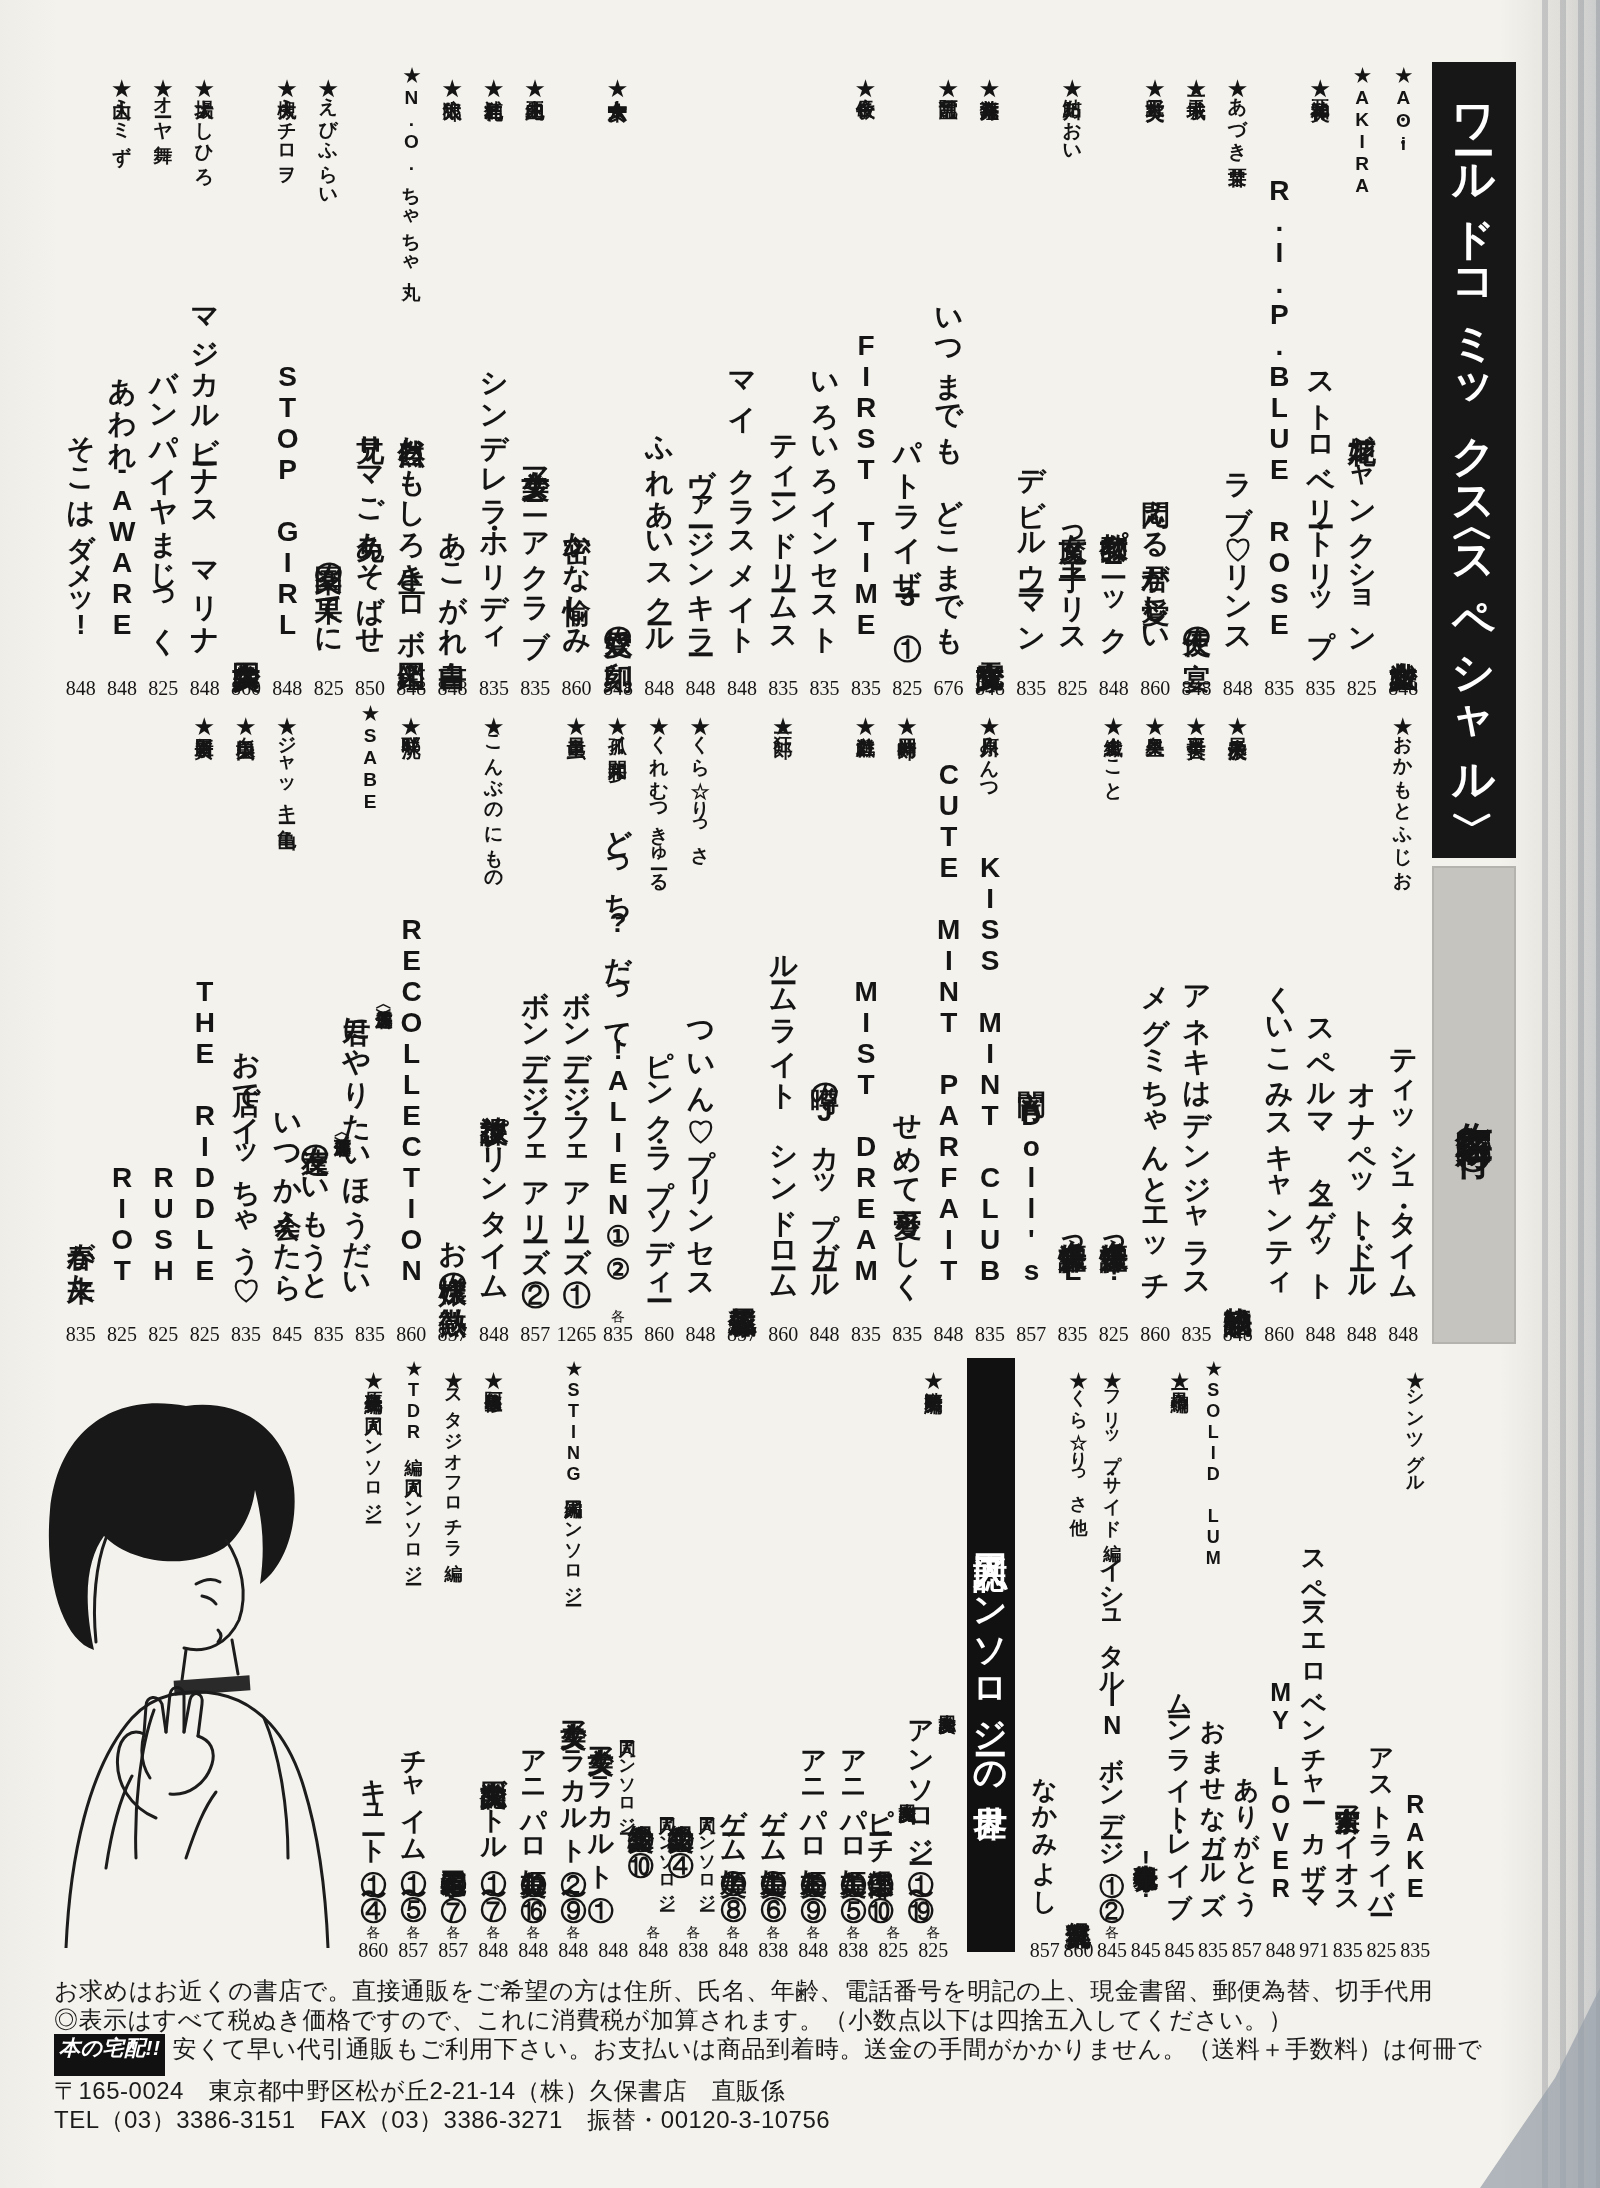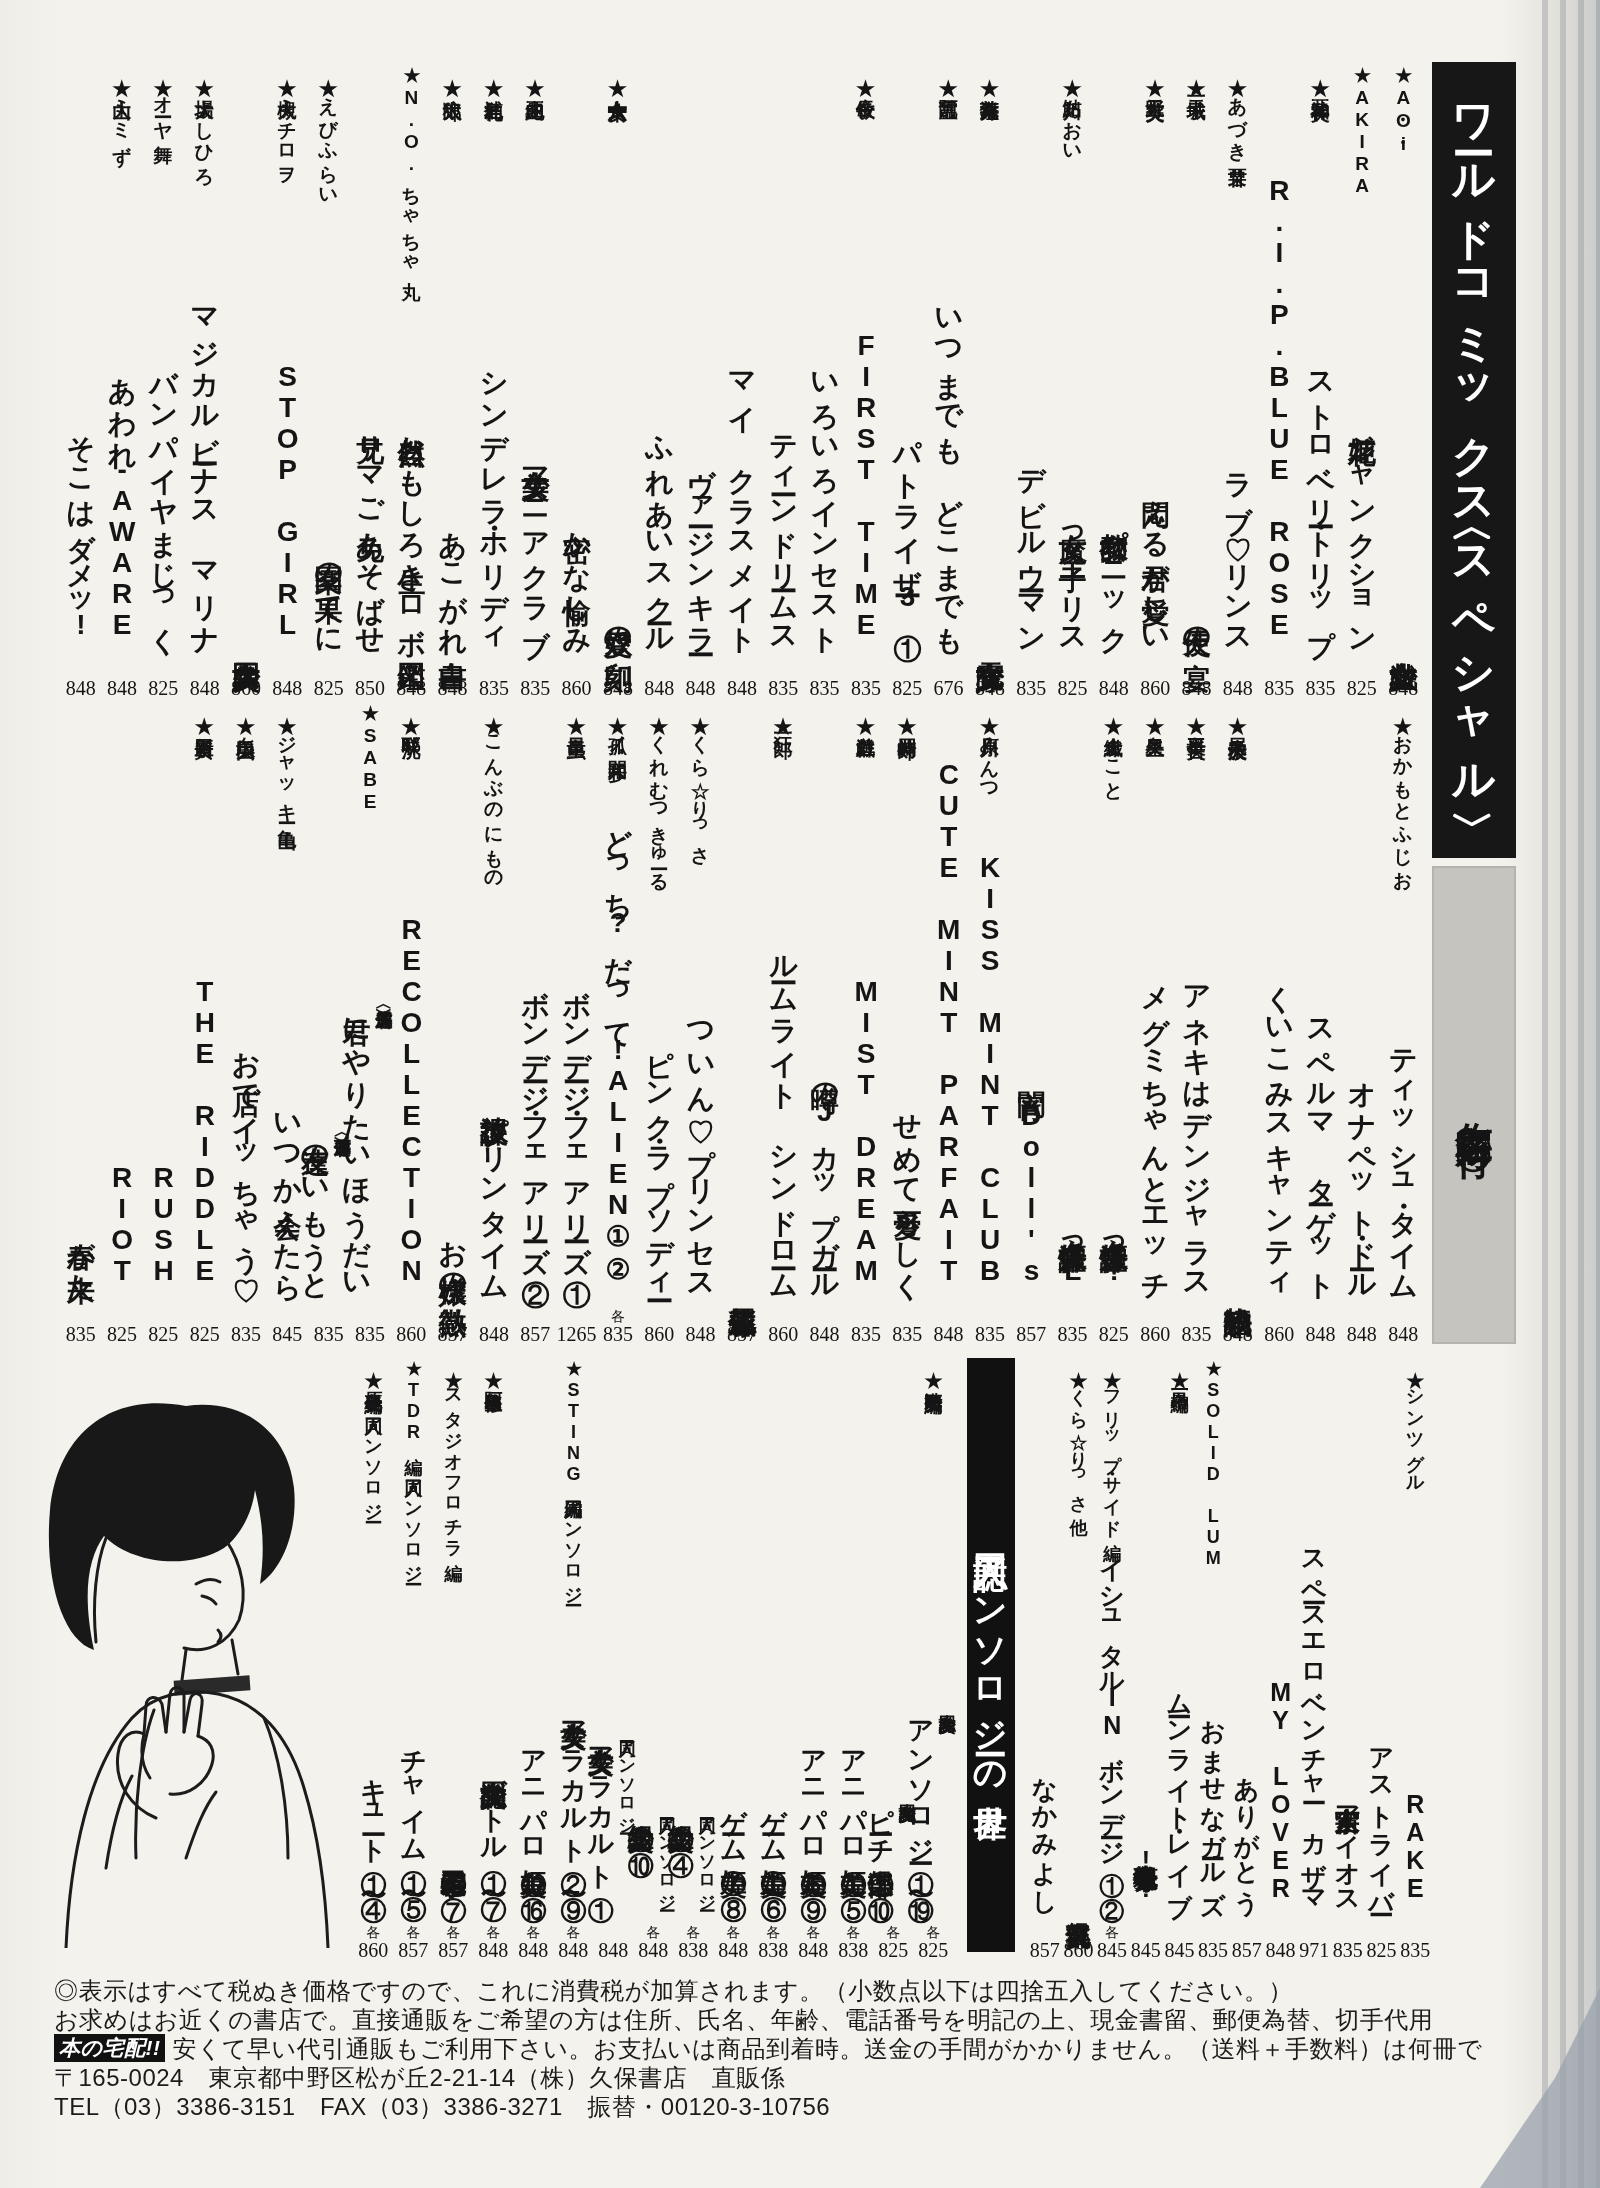--- a/index.html
+++ b/index.html
@@ -48,21 +48,21 @@
   .sub-left .col-title{font-size:26px;}
   .sub-left .col-author{font-size:18px;max-height:320px;}
   .illus{width:312px;height:100%;position:relative;}
   .illus svg{position:absolute;left:0;top:30px;}
 
   
   .footer{position:absolute;left:54px;top:1976px;width:1488px;font-size:24px;line-height:29px;
        letter-spacing:.5px;color:#1b1b1b;}
   .footer .line{white-space:nowrap;overflow:hidden;}
   .delivery-badge{display:inline-block;background:#111;color:#fff;font-style:italic;font-weight:700;
-       font-size:21px;line-height:25px;padding:1px 5px 2px;margin-right:7px;vertical-align:2px;}
+       font-size:21px;line-height:25px;padding:1px 5px 16px;margin-right:7px;vertical-align:2px;}
 </style>
 </head>
 <body>
 
 <div class="page">
   <div class="scan-streak"></div>
   <div class="scan-blob"></div>
 
   <div class="banner">
     <div class="banner-text">ワールドコミックス〈スペシャル〉</div>
@@ -878,19 +878,19 @@
           <path d="M108,346 C104,362 106,378 114,390"></path>
 
           <path d="M150,470 C160,440 168,420 180,404"></path>
           <path d="M70,480 C76,440 84,410 96,388"></path>
         </g>
       </svg>
     </div>
   </div>
 
   <div class="footer">
+    <div class="line">お求めはお近くの書店で。直接通販をご希望の方は住所、氏名、年齢、電話番号を明記の上、現金書留、郵便為替、切手代用</div>
     <div class="line">◎表示はすべて税ぬき価格ですので、これに消費税が加算されます。（小数点以下は四捨五入してください。）</div>
-    <div class="line">お求めはお近くの書店で。直接通販をご希望の方は住所、氏名、年齢、電話番号を明記の上、現金書留、郵便為替、切手代用</div>
     <div class="line"><span class="delivery-badge">本の宅配!!</span><span>安くて早い代引通販もご利用下さい。お支払いは商品到着時。送金の手間がかかりません。（送料＋手数料）は何冊で</span></div>
     <div class="line">〒165-0024　東京都中野区松が丘2-21-14（株）久保書店　直販係</div>
     <div class="line">TEL（03）3386-3151　FAX（03）3386-3271　振替・00120-3-10756</div>
   </div>
 </div>
 
 </body></html>

